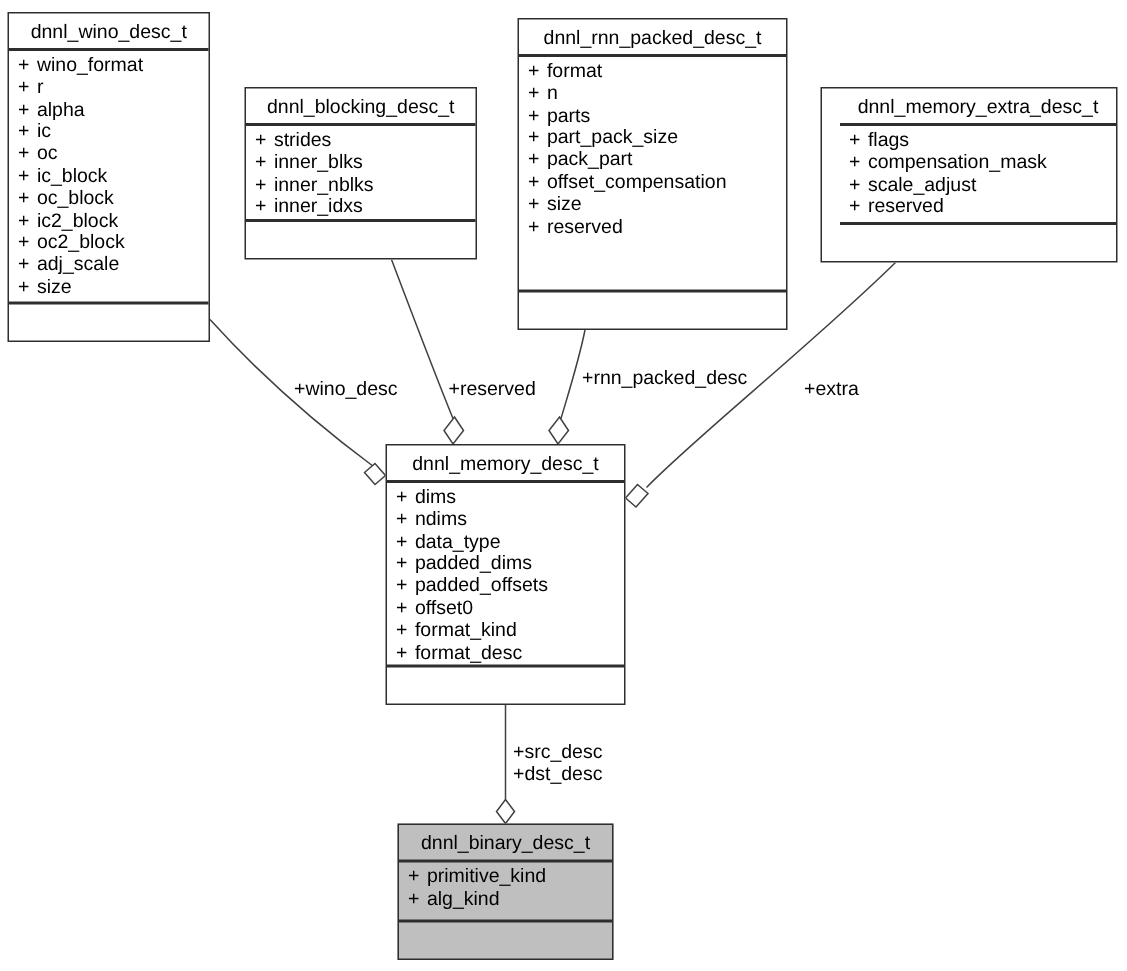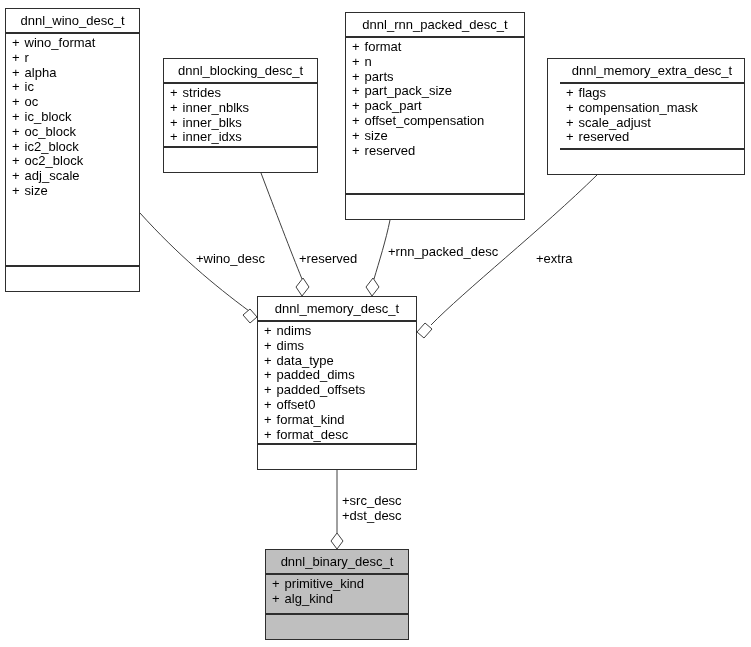--- a/index.html
+++ b/index.html
@@ -17,21 +17,21 @@
     height:23px;flex:0 0 auto;display:flex;align-items:center;justify-content:center;
     border-bottom:2px solid #2e2e2e;font-size:13px;white-space:nowrap;
   }
   .uml-fields{
     flex:1 1 auto;padding:2px 6px;font-size:13px;line-height:14.8px;overflow:hidden;
   }
   .fld{white-space:nowrap;}
   .pfx{margin-right:5px;}
   .uml-footer{flex:0 0 auto;height:24px;border-top:2px solid #2e2e2e;}
   
-  #box-wino   {left:5px;   top:8px;   width:135px; height:284px;}
+  #box-wino   {left:5px;   top:8px;   width:135px; height:220px;}
   #box-block  {left:163px; top:58px;  width:155px; height:115px;}
   #box-rnn    {left:345px; top:12px;  width:180px; height:208px;}
   #box-extra  {left:547px; top:58px;  width:198px; height:117px;padding-left:12px;}
   #box-memory {left:257px; top:296px; width:160px; height:174px;}
   #box-binary {left:265px; top:549px; width:144px; height:91px;}
   .edge-label{
     position:absolute;font-size:13px;line-height:15px;white-space:nowrap;
   }
   #lbl-wino {left:196px;top:251px;}
   #lbl-block{left:299px;top:251px;}
@@ -73,22 +73,22 @@
         <div class="fld"><span class="pfx">+</span><span>adj_scale</span></div>
         <div class="fld"><span class="pfx">+</span><span>size</span></div>
       </div>
     <div class="uml-footer"></div>
   </div>
 
   <div class="uml-box" id="box-block">
     <div class="uml-title">dnnl_blocking_desc_t</div>
     <div class="uml-fields">
         <div class="fld"><span class="pfx">+</span><span>strides</span></div>
+        <div class="fld"><span class="pfx">+</span><span>inner_blks</span></div>
         <div class="fld"><span class="pfx">+</span><span>inner_nblks</span></div>
-        <div class="fld"><span class="pfx">+</span><span>inner_blks</span></div>
         <div class="fld"><span class="pfx">+</span><span>inner_idxs</span></div>
       </div>
     <div class="uml-footer"></div>
   </div>
 
   <div class="uml-box" id="box-rnn">
     <div class="uml-title">dnnl_rnn_packed_desc_t</div>
     <div class="uml-fields">
         <div class="fld"><span class="pfx">+</span><span>format</span></div>
         <div class="fld"><span class="pfx">+</span><span>n</span></div>
@@ -109,22 +109,22 @@
         <div class="fld"><span class="pfx">+</span><span>compensation_mask</span></div>
         <div class="fld"><span class="pfx">+</span><span>scale_adjust</span></div>
         <div class="fld"><span class="pfx">+</span><span>reserved</span></div>
       </div>
     <div class="uml-footer"></div>
   </div>
 
   <div class="uml-box" id="box-memory">
     <div class="uml-title">dnnl_memory_desc_t</div>
     <div class="uml-fields">
+        <div class="fld"><span class="pfx">+</span><span>dims</span></div>
         <div class="fld"><span class="pfx">+</span><span>ndims</span></div>
-        <div class="fld"><span class="pfx">+</span><span>dims</span></div>
         <div class="fld"><span class="pfx">+</span><span>data_type</span></div>
         <div class="fld"><span class="pfx">+</span><span>padded_dims</span></div>
         <div class="fld"><span class="pfx">+</span><span>padded_offsets</span></div>
         <div class="fld"><span class="pfx">+</span><span>offset0</span></div>
         <div class="fld"><span class="pfx">+</span><span>format_kind</span></div>
         <div class="fld"><span class="pfx">+</span><span>format_desc</span></div>
       </div>
     <div class="uml-footer"></div>
   </div>
 

